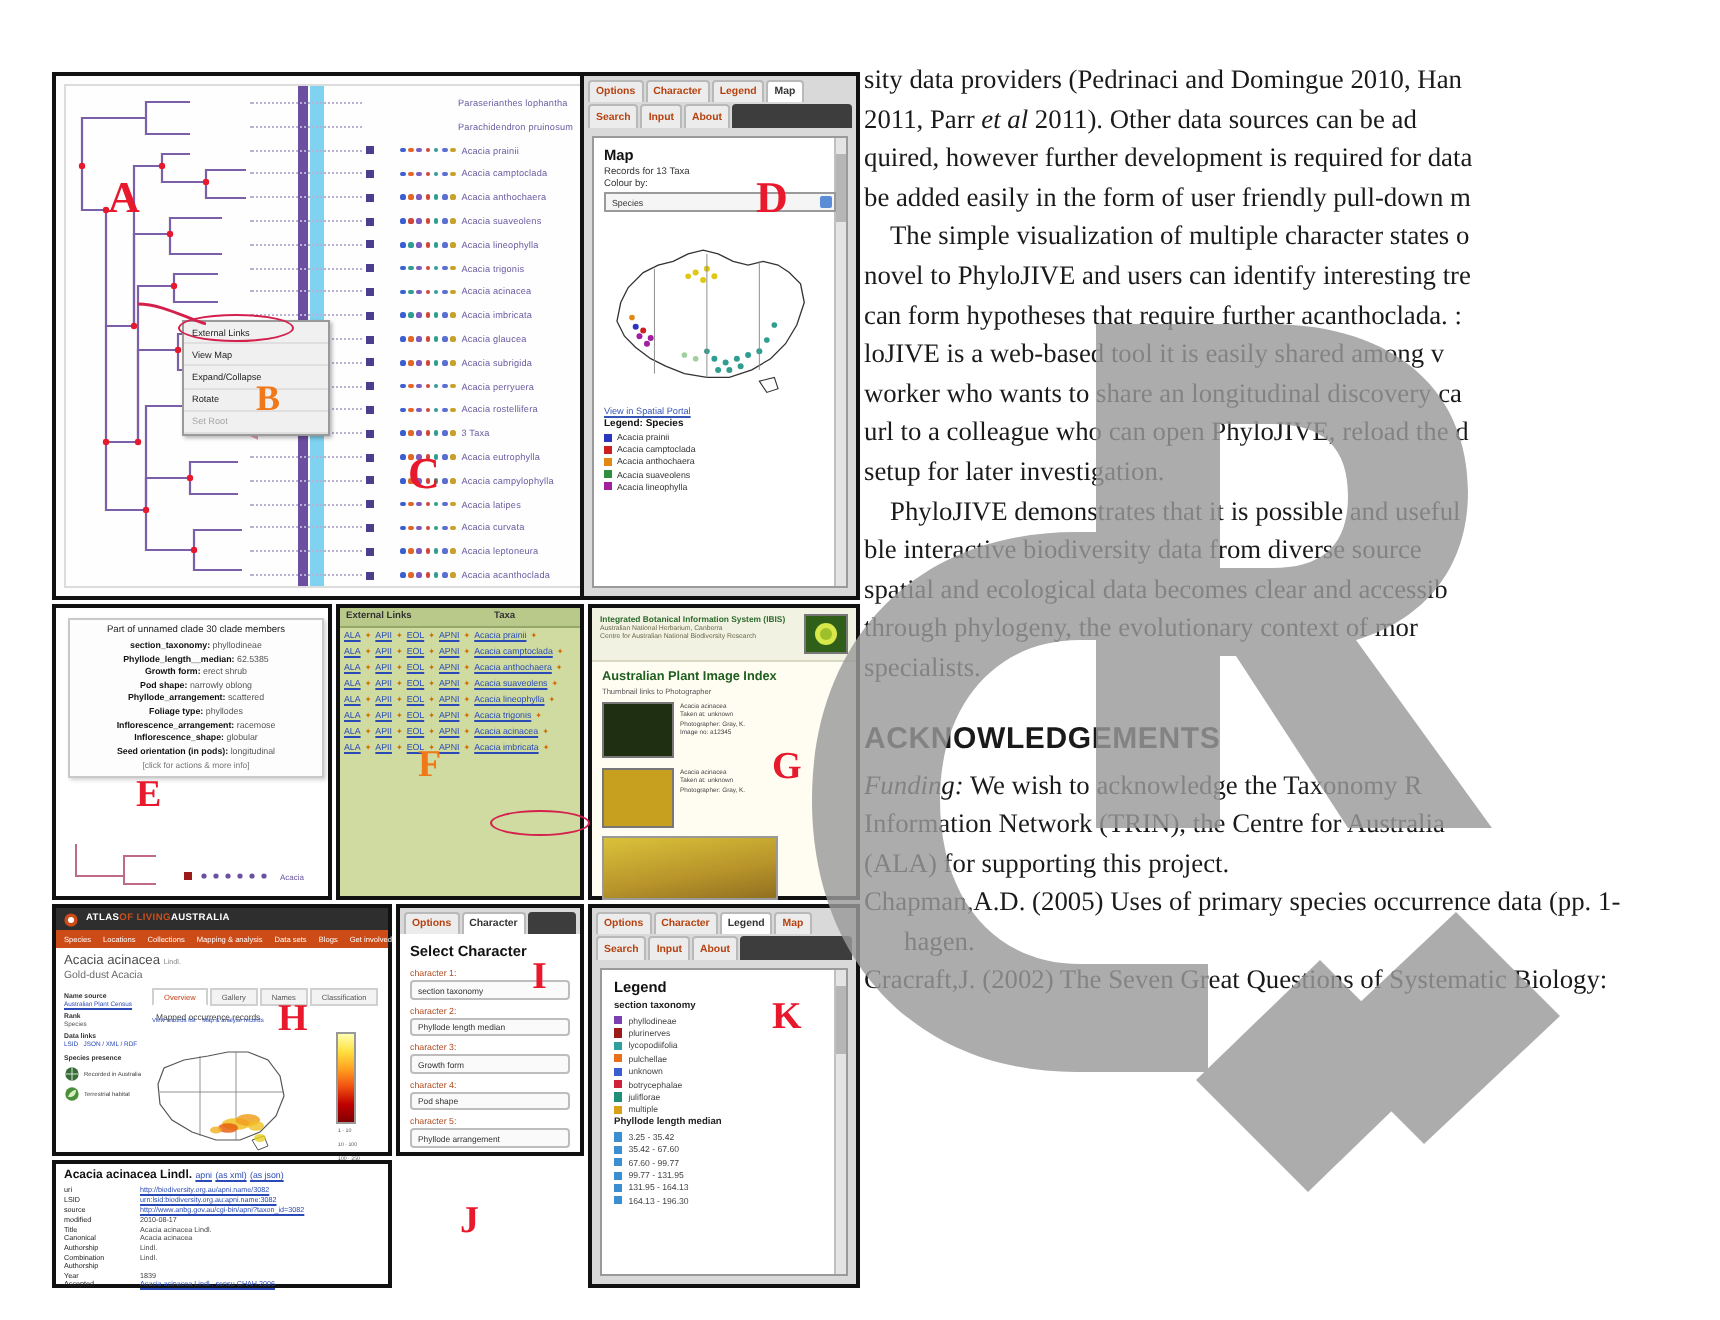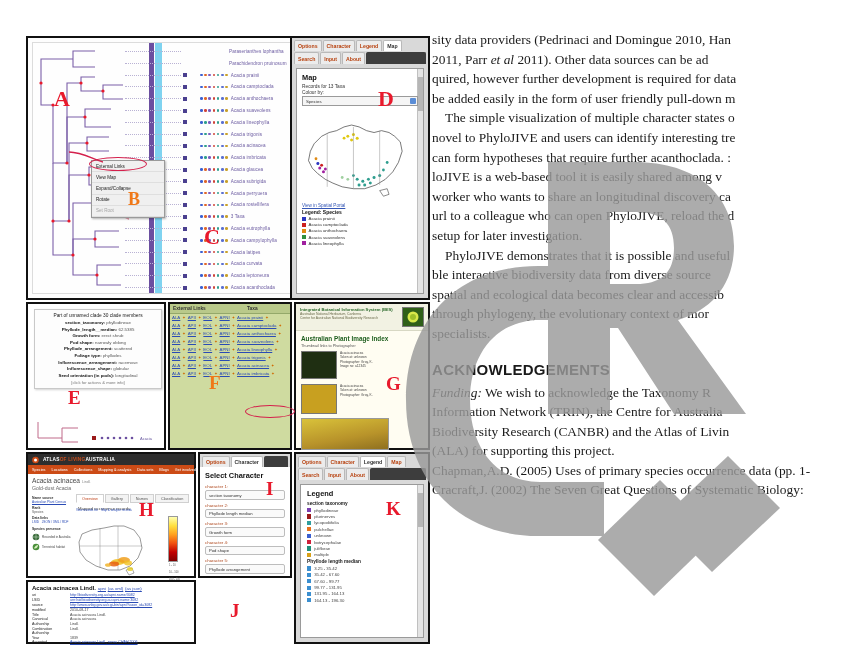--- a/index.html
+++ b/index.html
@@ -209,24 +209,24 @@
     <p class="indent"><span>PhyloJIVE demonstrates that it is possible and useful</span></p>
     <p><span>ble interactive biodiversity data from diverse source</span></p>
     <p><span>spatial and ecological data becomes clear and accessib</span></p>
     <p><span>through phylogeny, the evolutionary context of mor</span></p>
     <p><span>specialists.</span></p>
   </div>
 
   <div class="sec-head">ACKNOWLEDGEMENTS</div>
   <p><span class="ital">Funding:</span> We wish to acknowledge the Taxonomy R</p>
   <p><span>Information Network (TRIN), the Centre for Australia</span></p>
-  <p><span>Biodiversity Research (CANBR) and the Atlas of Livin</span></p>
   <p><span>(ALA) for supporting this project.</span></p>
 
   <p class="ref-line">Chapman,A.D. (2005) Uses of primary species occurrence data (pp. 1-</p>
+  <p class="ref-line hang">hagen.</p>
   <p class="ref-line">Cracraft,J. (2002) The Seven Great Questions of Systematic Biology:</p>
 </div>
 
 <div id="watermark">
   <svg viewBox="0 0 470 560" xmlns="http://www.w3.org/2000/svg">
     <g fill="#9a9a9a" opacity="0.82">
       <path d="M8 330 C8 250 60 196 140 196 L206 196 L206 250 L142 250 C100 250 72 282 72 330 C72 380 100 412 142 412 L206 412 L206 466 L140 466 C60 466 8 410 8 330 Z"></path>
       <path d="M150 92 L236 92 C300 92 336 126 336 176 C336 214 314 240 280 250 L348 344 L276 344 L220 258 L212 258 L212 344 L150 344 Z M212 142 L212 214 L238 214 C264 214 276 202 276 178 C276 154 264 142 238 142 Z"></path>
       <path d="M262 450 L330 386 L382 438 L314 502 Z"></path>
       <path d="M200 470 L262 410 L318 466 L256 526 Z"></path>

